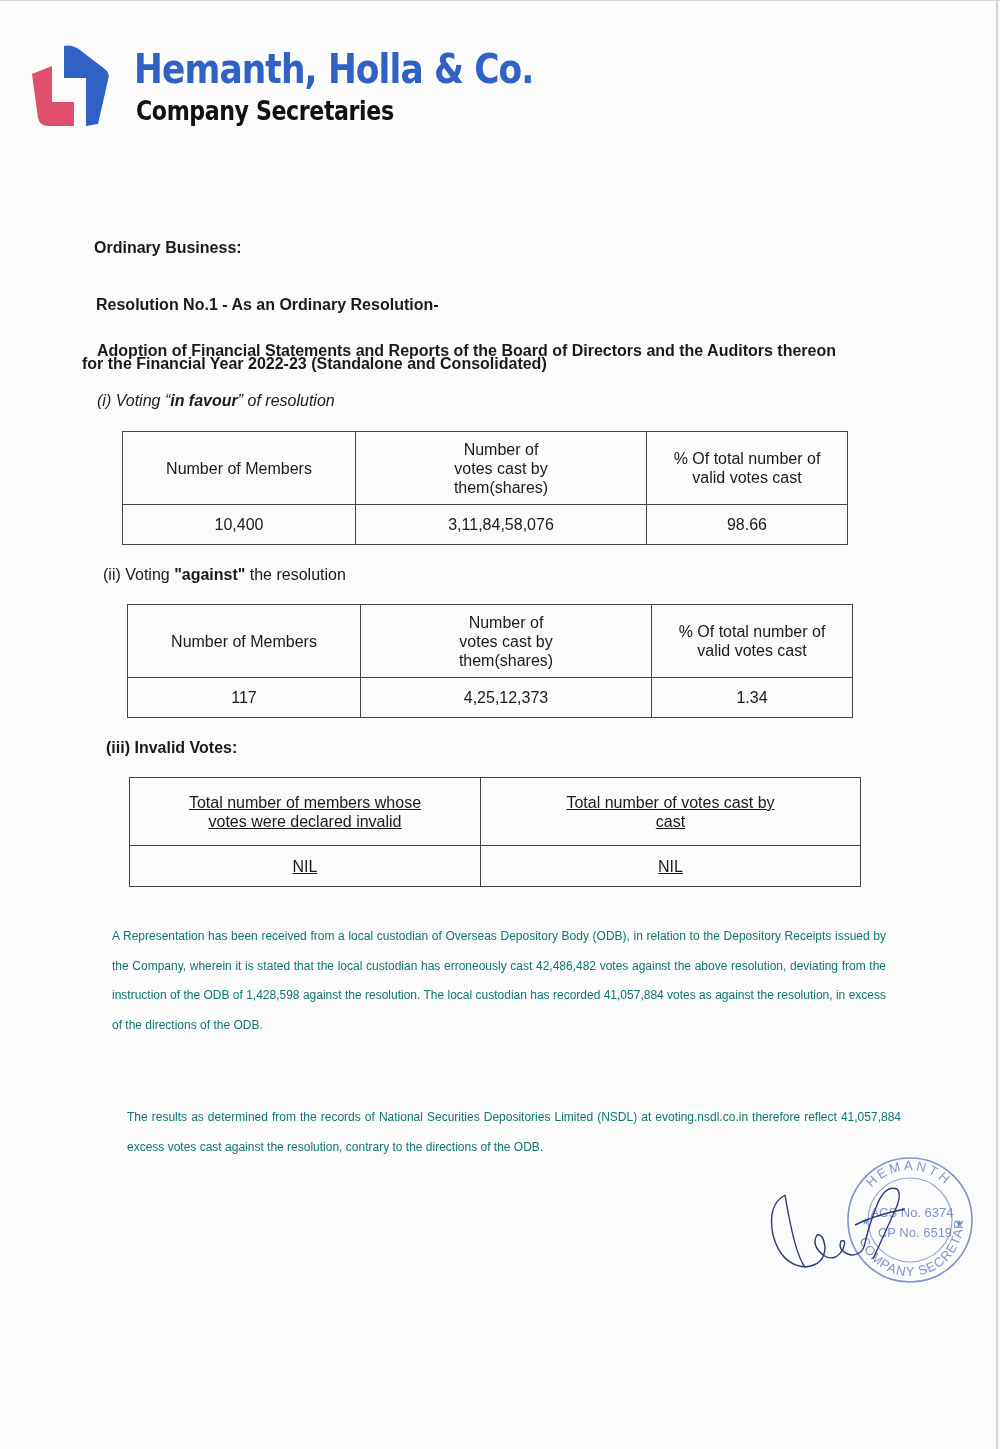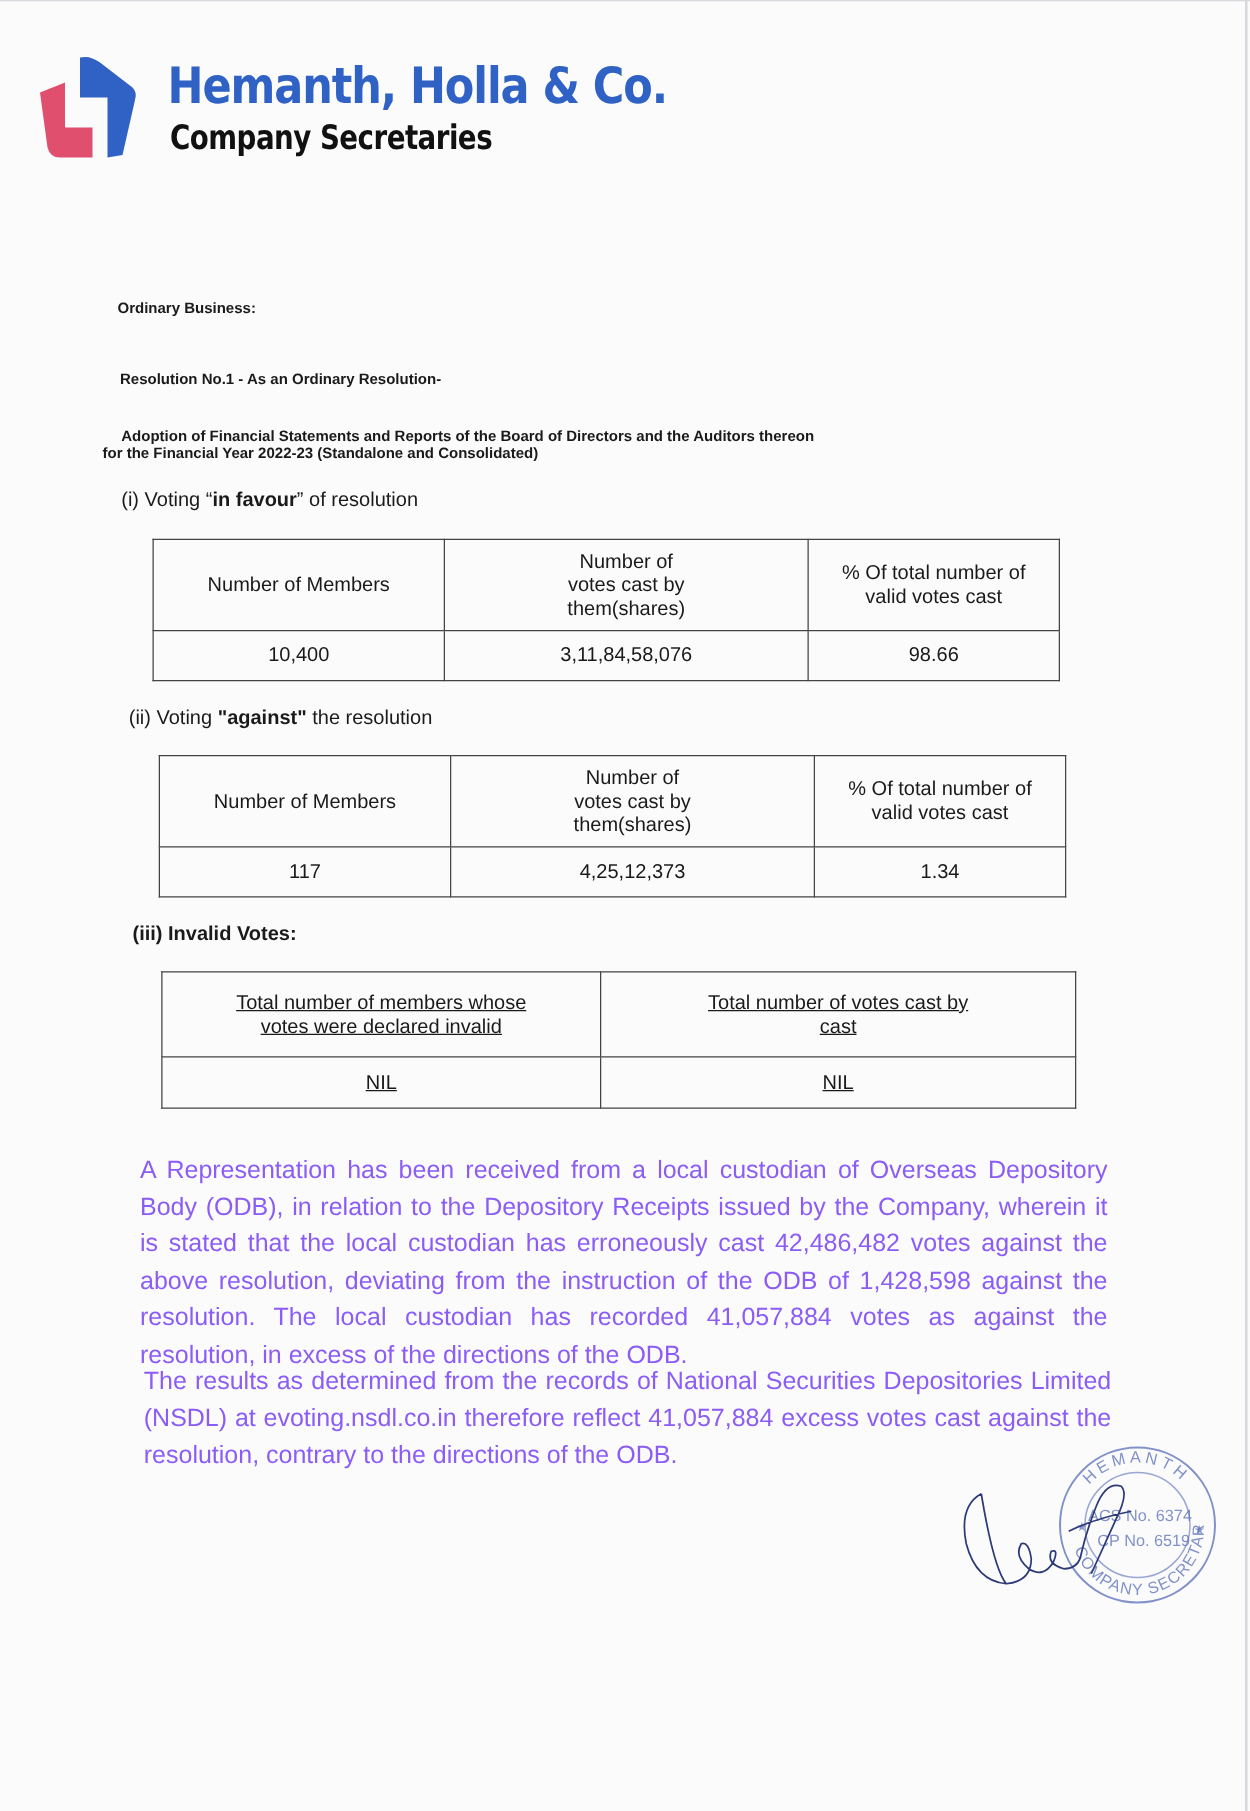--- a/index.html
+++ b/index.html
@@ -16,33 +16,33 @@
     font-family:"DejaVu Sans", sans-serif; font-weight:bold;
     font-size:40px; letter-spacing:-1px; color:#2f62c4;
     transform:scaleX(0.86); transform-origin:left top; white-space:nowrap;
   }
   .brand-sub {
     position:absolute; left:136px; top:95px;
     font-family:"DejaVu Sans", sans-serif; font-weight:bold;
     font-size:27px; color:#111; letter-spacing:-0.5px;
     transform:scaleX(0.82); transform-origin:left top; white-space:nowrap;
   }
-  .heading { position:absolute; font-weight:bold; font-size:12px; color:#1a1a1a; }
+  .heading { position:absolute; font-weight:bold; font-size:16px; color:#1a1a1a; }
   .para-label { position:absolute; font-size:16px; color:#1a1a1a; }
   .para-label b { font-weight:bold; }
   table.vt {
     position:absolute; border-collapse:collapse;
     font-size:16px; color:#1a1a1a; background:transparent;
   }
   table.vt td {
     border:1.5px solid #444; text-align:center; vertical-align:middle;
     padding:0 10px; line-height:19px;
   }
   .body-para {
-    position:absolute; font-size:20px; line-height:29.5px; color:#8b5cf6;
+    position:absolute; font-size:12px; line-height:29.5px; color:#0f766e;
     text-align:justify; text-align-last:left;
   }
   .stamp { position:absolute; left:765px; top:1155px; width:220px; height:150px; }
 </style>
 </head>
 <body>
 
 <div class="edge-line" style="left:996px;top:0;width:2px;height:1449px;"></div>
 <div class="edge-line" style="left:0;top:0;width:1000px;height:1px;"></div>
 
@@ -51,21 +51,21 @@
   <path d="M36 2 Q44 0 52 6 L78 26 Q82 30 80 36 L70 80 L58 82 L58 34 L36 34 Z" fill="#2f62c4"></path>
 </svg>
 <div class="brand-name">Hemanth, Holla &amp; Co.</div>
 <div class="brand-sub">Company Secretaries</div>
 
 <div class="heading" style="left:94px;top:239px;">Ordinary Business:</div>
 <div class="heading" style="left:96px;top:296px;">Resolution No.1 - As an Ordinary Resolution-</div>
 <div class="heading" style="left:97px;top:342px;">Adoption of Financial Statements and Reports of the Board of Directors and the Auditors thereon</div>
 <div class="heading" style="left:82px;top:355px;">for the Financial Year 2022-23 (Standalone and Consolidated)</div>
 
-<div class="para-label" style="left:97px;top:392px;">
+<div class="para-label" style="left:97px;top:392px;font-style:italic;">
   <span>(i) Voting “</span><b>in favour</b><span>” of resolution</span>
 </div>
 <table class="vt" style="left:122px;top:431px;width:726px;">
   <tbody>
       <tr style="height:73px;">
     <td style="width:212px;"><span>Number of Members</span></td>
     <td style="width:270px;">
       <span>Number of</span><br>
       <span>votes cast by</span><br>
       <span>them(shares)</span>
@@ -122,21 +122,21 @@
     </td>
   </tr>
   <tr style="height:41px;">
     <td>NIL</td>
     <td>NIL</td>
   </tr>
 </tbody>
   </table>
 
 <p class="body-para" style="left:112px;top:922px;width:774px;margin:0;">A Representation has been received from a local custodian of Overseas Depository Body (ODB), in relation to the Depository Receipts issued by the Company, wherein it is stated that the local custodian has erroneously cast 42,486,482 votes against the above resolution, deviating from the instruction of the ODB of 1,428,598 against the resolution.  The local custodian has recorded 41,057,884 votes as against the resolution, in excess of the directions of the ODB.</p>
-<p class="body-para" style="left:115px;top:1091px;width:774px;margin:0;">The results as determined from the records of National Securities Depositories Limited (NSDL) at evoting.nsdl.co.in therefore reflect 41,057,884 excess votes cast against the resolution, contrary to the directions of the ODB.</p>
+<p class="body-para" style="left:115px;top:1091px;width:774px;margin:12px;">The results as determined from the records of National Securities Depositories Limited (NSDL) at evoting.nsdl.co.in therefore reflect 41,057,884 excess votes cast against the resolution, contrary to the directions of the ODB.</p>
 
 <svg class="stamp" viewBox="0 0 220 150">
   <g>
     <circle cx="145" cy="65" r="62" fill="none" stroke="#5a6fb8" stroke-width="1.6" opacity="0.75"></circle>
     <circle cx="145" cy="65" r="42" fill="none" stroke="#5a6fb8" stroke-width="1.2" opacity="0.6"></circle>
     <defs>
       <path id="arcTop" d="M95 65 A50 50 0 0 1 195 65"></path>
       <path id="arcBot" d="M92 68 A53 53 0 0 0 198 68"></path>
     </defs>
     <text font-family="Liberation Sans, sans-serif" font-size="13" fill="#5a6fb8" opacity="0.75" letter-spacing="3">

